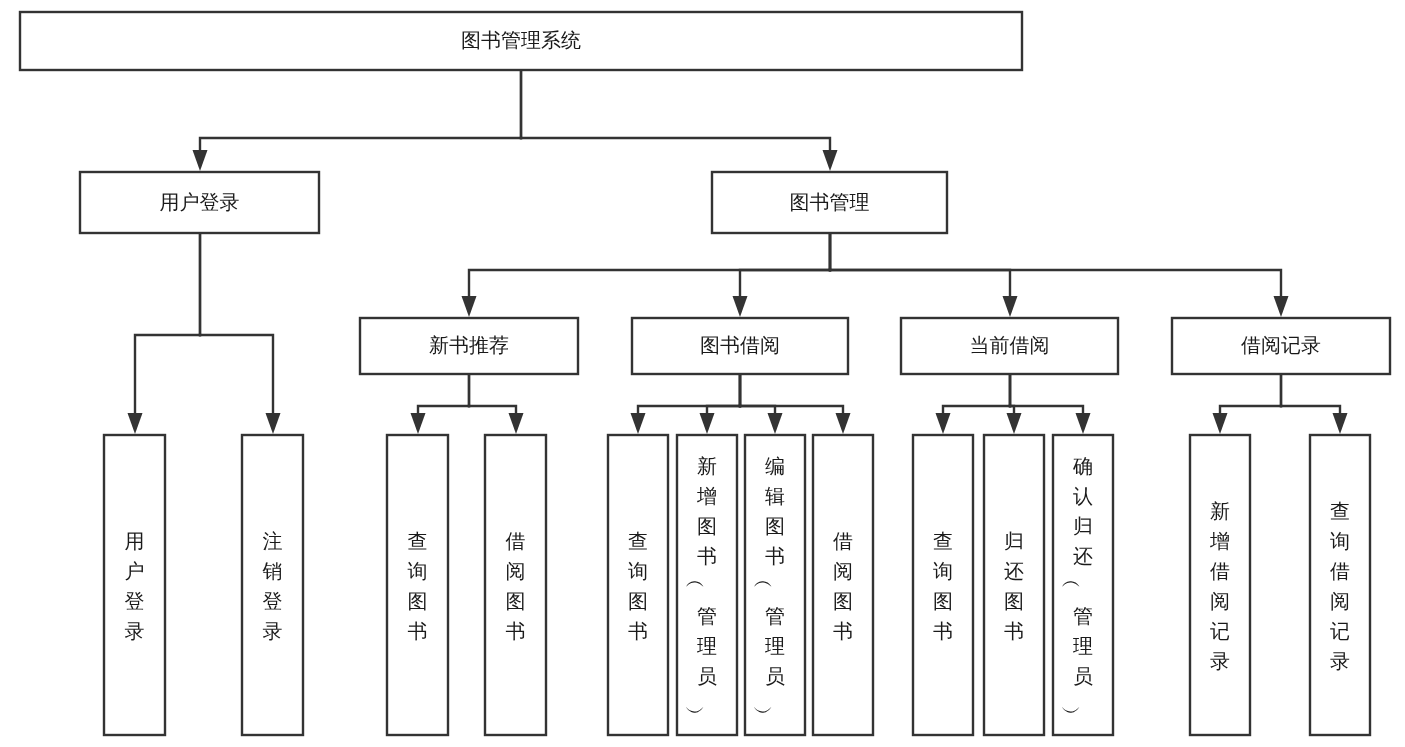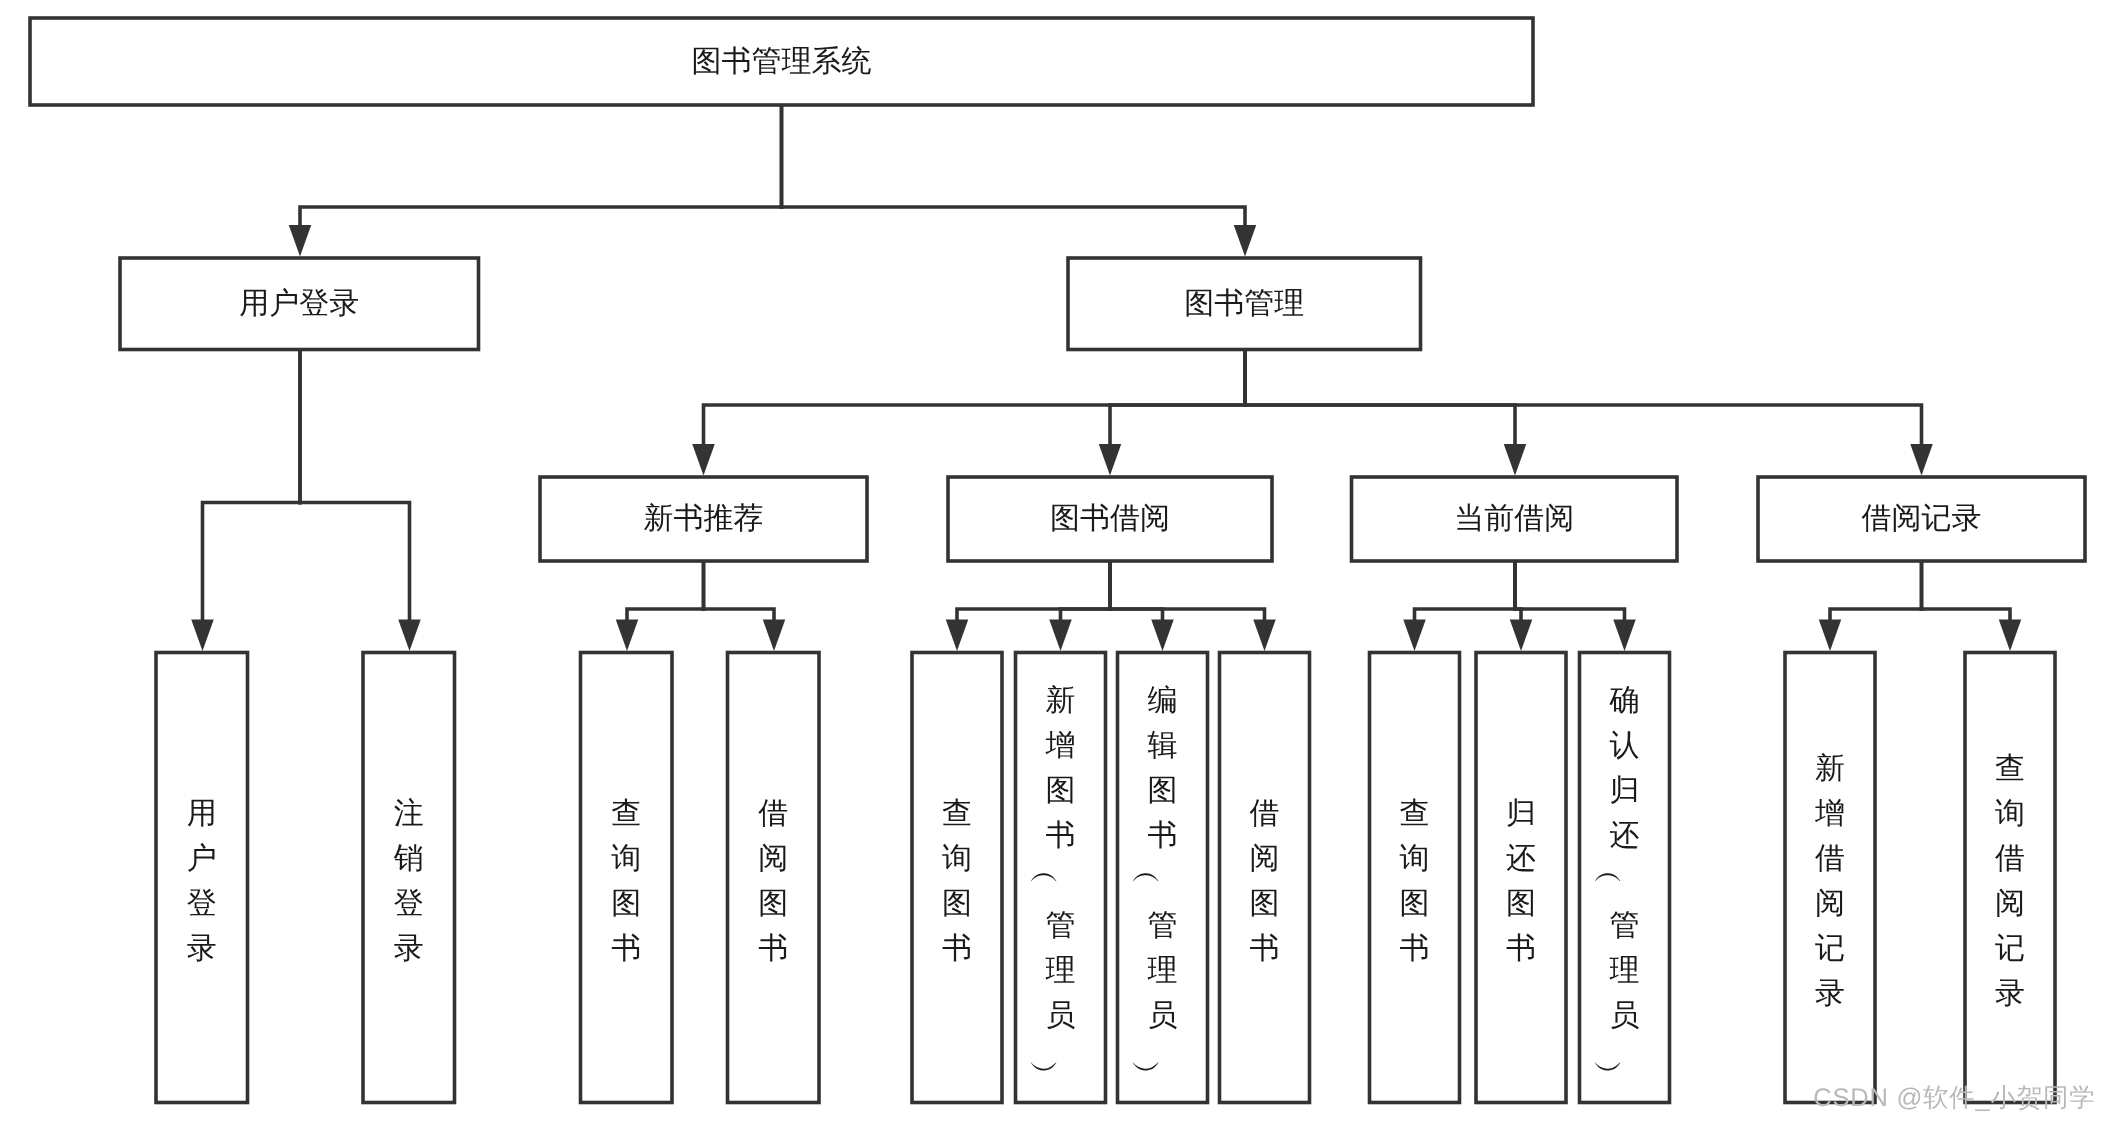--- a/index.html
+++ b/index.html
@@ -244,14 +244,13 @@
         <g>
           <rect class="node-box" x="1190" y="435" width="60" height="300"></rect>
           <text class="node-label-v" x="1220" y="518.4"><tspan x="1220" dy="0">新</tspan><tspan x="1220" dy="30">增</tspan><tspan x="1220" dy="30">借</tspan><tspan x="1220" dy="30">阅</tspan><tspan x="1220" dy="30">记</tspan><tspan x="1220" dy="30">录</tspan></text>
         </g>
         <g>
           <rect class="node-box" x="1310" y="435" width="60" height="300"></rect>
           <text class="node-label-v" x="1340" y="518.4"><tspan x="1340" dy="0">查</tspan><tspan x="1340" dy="30">询</tspan><tspan x="1340" dy="30">借</tspan><tspan x="1340" dy="30">阅</tspan><tspan x="1340" dy="30">记</tspan><tspan x="1340" dy="30">录</tspan></text>
         </g>
       </g>
   </svg>
-  <div class="watermark-text">CSDN @软件_小贺同学</div>
 </div>
 
 </body></html>

